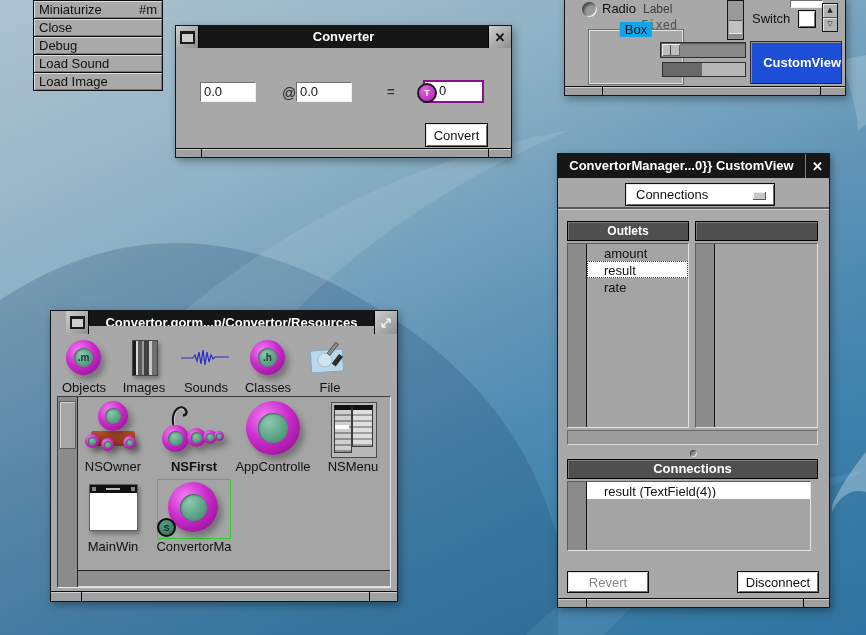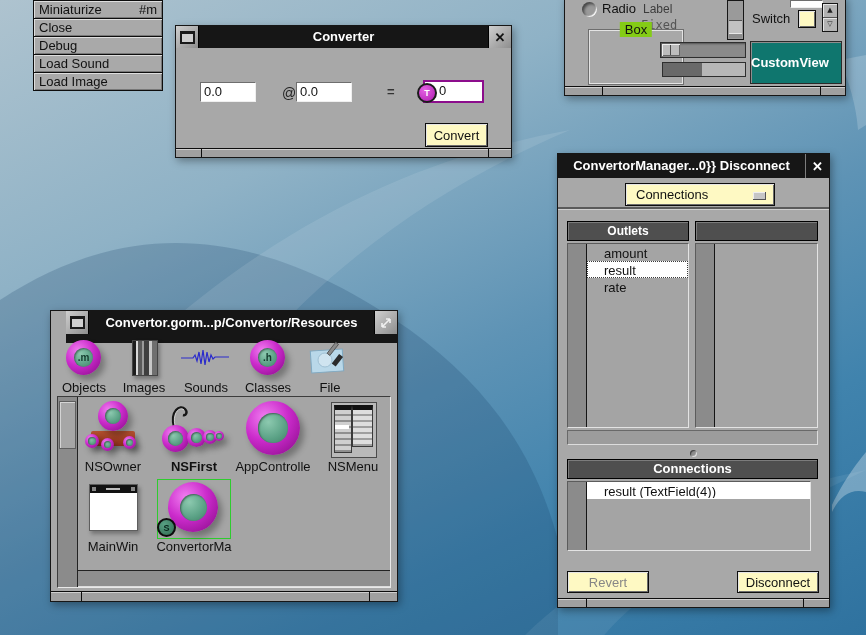--- a/index.html
+++ b/index.html
@@ -14,21 +14,21 @@
   .titlebar{position:absolute;left:0;top:0;right:0;display:flex;background:#161616;}
   .tb-title{flex:1;color:#fff;font-weight:bold;text-align:center;white-space:nowrap;overflow:hidden;}
   .tb-btn{background:linear-gradient(135deg,#cfcfcf,#8e8e8e);display:flex;align-items:center;justify-content:center;flex:none;}
   .mini-glyph{width:11px;height:8px;border:2px solid #1a1a1a;border-top-width:3px;background:#cfcfcf;}
   .x-glyph{font-weight:bold;font-size:13px;color:#111;line-height:1;}
   .win-body{position:absolute;left:0;right:0;}
   .resize-bar{position:absolute;left:0;right:0;bottom:0;background:#a0a0a0;border-top:1px solid #0d0d0d;
     box-shadow:inset 0 1px 0 #cfcfcf;}
   .rb-div{position:absolute;top:0;bottom:0;width:1px;background:#0d0d0d;}
 
-  .btn{position:absolute;background:#fef9c3;border:1px solid #0d0d0d;box-sizing:border-box;
+  .btn{position:absolute;background:#ffffff;border:1px solid #0d0d0d;box-sizing:border-box;
     box-shadow:inset 1px 1px 0 #e6e6e6,inset -1px -1px 0 #6d6d6d;
     display:flex;align-items:center;justify-content:center;font-size:13px;}
   .txtfield{position:absolute;background:#fff;border:1px solid #6e6e6e;border-bottom-color:#efefef;border-right-color:#efefef;
     box-sizing:border-box;font-size:13px;padding:1px 0 0 3px;white-space:nowrap;overflow:hidden;}
 
   
   .menu{position:absolute;left:33px;top:0;width:130px;}
   .menu-item{height:19px;box-sizing:border-box;background:#a9a9a9;border:1px solid #0d0d0d;margin-top:-1px;
     box-shadow:inset 1px 1px 0 #dedede,inset -1px -1px 0 #787878;
     display:flex;justify-content:space-between;align-items:center;padding:0 5px;}
@@ -143,46 +143,46 @@
 
     <div class="txtfield" style="left:225px;top:0;width:33px;height:8px;"></div>
     <span style="position:absolute;left:187px;top:11px;">Switch</span>
     <div class="btn" style="left:233px;top:10px;width:18px;height:18px;"></div>
     <div style="position:absolute;left:257px;top:3px;width:16px;height:29px;border:1px solid #161616;background:#b3b3b3;box-sizing:border-box;">
       <div style="height:13px;border-bottom:1px solid #555;text-align:center;font-family:'DejaVu Sans',sans-serif;font-size:7px;line-height:13px;color:#222;box-shadow:inset 1px 1px 0 #e6e6e6;">▲</div>
       <div style="height:13px;text-align:center;font-family:'DejaVu Sans',sans-serif;font-size:7px;line-height:13px;color:#222;box-shadow:inset 1px 1px 0 #e6e6e6;">▽</div>
     </div>
 
     <div style="position:absolute;left:23px;top:29px;width:94px;height:54px;border:1px solid #6e6e6e;box-shadow:1px 1px 0 #e3e3e3 inset,-1px -1px 0 #e3e3e3 inset;">
-      <span style="position:absolute;left:50%;top:-8px;transform:translateX(-50%);background:#84cc16;padding:0 5px;">Box</span>
+      <span style="position:absolute;left:50%;top:-8px;transform:translateX(-50%);background:#0ea5e9;padding:0 5px;">Box</span>
     </div>
 
     <div style="position:absolute;left:95px;top:42px;width:86px;height:16px;background:#8a8a8a;border:1px solid #2e2e2e;box-sizing:border-box;box-shadow:inset 1px 1px 2px rgba(0,0,0,0.4);">
       <div style="position:absolute;left:1px;top:1px;width:18px;height:12px;background:#bdbdbd;box-shadow:inset 1px 1px 0 #eee,inset -1px -1px 0 #666;">
         <div style="position:absolute;left:8px;top:1px;bottom:1px;width:1px;background:#4a4a4a;"></div>
       </div>
     </div>
 
     <div style="position:absolute;left:97px;top:62px;width:84px;height:15px;border:1px solid #2e2e2e;background:#b7b7b7;box-sizing:border-box;">
       <div style="position:absolute;left:0;top:0;bottom:0;width:48%;background:#696969;"></div>
     </div>
 
-    <div style="position:absolute;left:185px;top:41px;width:90px;height:41px;background:#0f766e;border:1px solid #2a2a2a;box-shadow:inset 1px 1px 0 #8e8e8e;display:flex;align-items:center;justify-content:flex-start;">
+    <div style="position:absolute;left:185px;top:41px;width:90px;height:41px;background:#1d4ed8;border:1px solid #2a2a2a;box-shadow:inset 1px 1px 0 #8e8e8e;display:flex;align-items:center;justify-content:flex-end;">
       <span style="color:#fff;font-weight:bold;">CustomView</span>
     </div>
   </div>
   <div class="resize-bar" style="height:8px;">
     <i class="rb-div" style="left:37px;"></i>
         <i class="rb-div" style="left:255px;"></i>
   </div>
 </div>
 
 <div class="window" style="left:557px;top:153px;width:273px;height:455px;">
   <div class="titlebar" style="height:24px;">
-    <div class="tb-title" style="line-height:24px;font-size:13px;">ConvertorManager...0}} Disconnect</div>
+    <div class="tb-title" style="line-height:24px;font-size:13px;">ConvertorManager...0}} CustomView</div>
     <div class="tb-btn" style="width:23px;height:24px;background:#161616;border-left:1px solid #7d7d7d;">
       <span class="x-glyph" style="color:#fff;">✕</span>
     </div>
   </div>
   <div class="win-body" style="top:24px;bottom:8px;">
     <div class="btn" style="left:67px;top:5px;width:150px;height:23px;justify-content:flex-start;padding-left:10px;">
       <span>Connections</span>
       <span style="position:absolute;right:8px;top:8px;width:13px;height:8px;background:#c6c6c6;box-shadow:inset -1px -1px 0 #555,inset 1px 1px 0 #eee;"></span>
     </div>
     <div style="position:absolute;left:0;right:0;top:29px;height:2px;background:#5a5a5a;border-bottom:1px solid #cfcfcf;"></div>
@@ -226,21 +226,21 @@
       <span>Disconnect</span>
     </div>
   </div>
   <div class="resize-bar" style="height:8px;">
     <i class="rb-div" style="left:28px;"></i>
         <i class="rb-div" style="left:245px;"></i>
   </div>
 </div>
 
 <div class="window" style="left:50px;top:310px;width:348px;height:292px;">
-  <div class="titlebar" style="height:32px;margin-left:15px;">
+  <div class="titlebar" style="height:15px;margin-left:15px;">
     <div class="tb-btn" style="width:22px;height:23px;border-right:1px solid #000;">
       <div class="mini-glyph"></div>
     </div>
     <div class="tb-title" style="line-height:23px;font-size:13px;">Convertor.gorm...p/Convertor/Resources</div>
     <div class="tb-btn" style="width:22px;height:23px;border-left:1px solid #000;">
       <svg width="14" height="14" viewBox="0 0 14 14">
         <path d="M3 11 L11 3 M3 11 v-4 M3 11 h4 M11 3 v4 M11 3 h-4" stroke="#f0f0f0" stroke-width="1.6" fill="none"></path>
       </svg>
     </div>
   </div>

